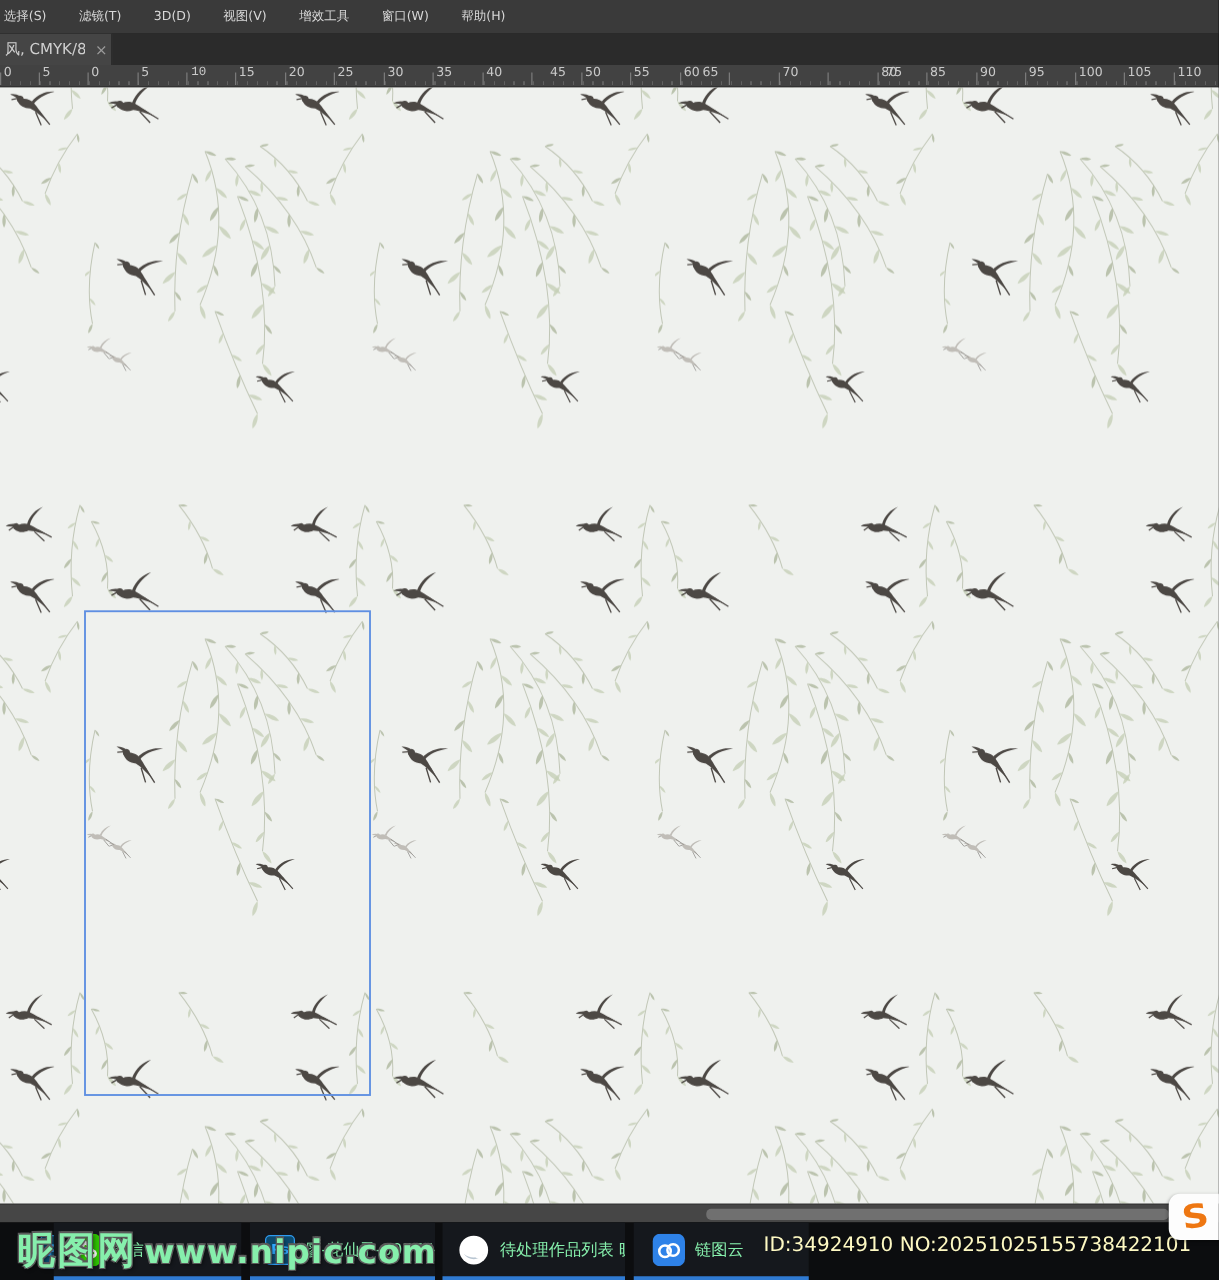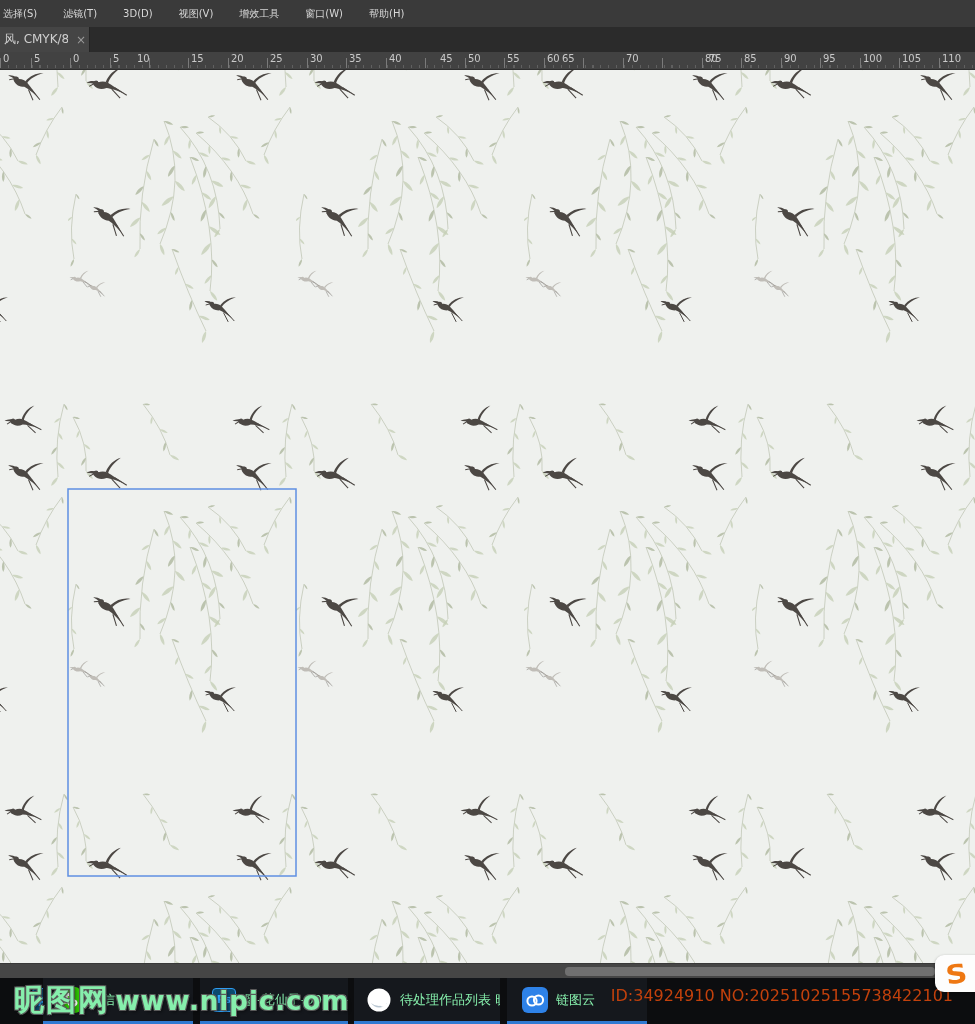--- a/index.html
+++ b/index.html
@@ -49,21 +49,21 @@
                 display:flex; align-items:center; justify-content:center; }
   .tb-btn { position:absolute; top:0; height:46px; background:#15181d;
             display:flex; align-items:center; padding-left:12px; gap:8px;
             border-bottom:3px solid #2f7ad2; overflow:hidden; }
   .tb-label { color:#86efac; font-size:13px; white-space:nowrap; }
   .ps-icon { width:24px; height:24px; background:#0c4a6e; border:1.5px solid #2f9bf0;
              border-radius:4px; color:#31a8ff; font-size:11px; font-weight:bold;
              display:flex; align-items:center; justify-content:center; flex:0 0 auto; }
   .pinned-app .ps-icon { width:29px; height:27px; font-size:13px; }
   .icon-box { width:26px; height:26px; flex:0 0 auto; }
-  .id-text { position:absolute; right:22px; top:8px; color:#c2410c; font-size:16px;
+  .id-text { position:absolute; right:22px; top:8px; color:#fef9c3; font-size:16px;
              white-space:nowrap; }
 
   
   .watermark { position:absolute; left:14px; top:980px; z-index:30; color:#86efac;
                font-weight:bold; white-space:nowrap;
                text-shadow:1px 1px 0 #5a5a5a,-1px -1px 0 #5a5a5a,1px -1px 0 #5a5a5a,
                            -1px 1px 0 #5a5a5a,2px 2px 3px rgba(0,0,0,.45); }
   .watermark .wm-name { font-size:30px; letter-spacing:2px; }
   .watermark .wm-url { font-size:26px; letter-spacing:1px; }
   .s-logo { position:absolute; left:935px; top:955px; width:45px; height:37px;
@@ -99,21 +99,21 @@
     <div class="ruler-minor"></div>
   <div class="tick" style="left: 0px;"></div>
       <span class="tick-label" style="left: 3px;">0</span>
       <div class="tick" style="left: 31px;"></div>
       <span class="tick-label" style="left: 34px;">5</span>
       <div class="tick" style="left: 70px;"></div>
       <span class="tick-label" style="left: 73px;">0</span>
       <div class="tick" style="left: 110px;"></div>
       <span class="tick-label" style="left: 113px;">5</span>
       <div class="tick" style="left: 149px;"></div>
-      <span class="tick-label" style="left: 137px;">10</span>
+      <span class="tick-label" style="left: 153px; font-family: Liberation Mono, monospace;">10</span>
       <div class="tick" style="left: 188px;"></div>
       <span class="tick-label" style="left: 191px;">15</span>
       <div class="tick" style="left: 228px;"></div>
       <span class="tick-label" style="left: 231px;">20</span>
       <div class="tick" style="left: 267px;"></div>
       <span class="tick-label" style="left: 270px;">25</span>
       <div class="tick" style="left: 307px;"></div>
       <span class="tick-label" style="left: 310px;">30</span>
       <div class="tick" style="left: 346px;"></div>
       <span class="tick-label" style="left: 349px;">35</span>

